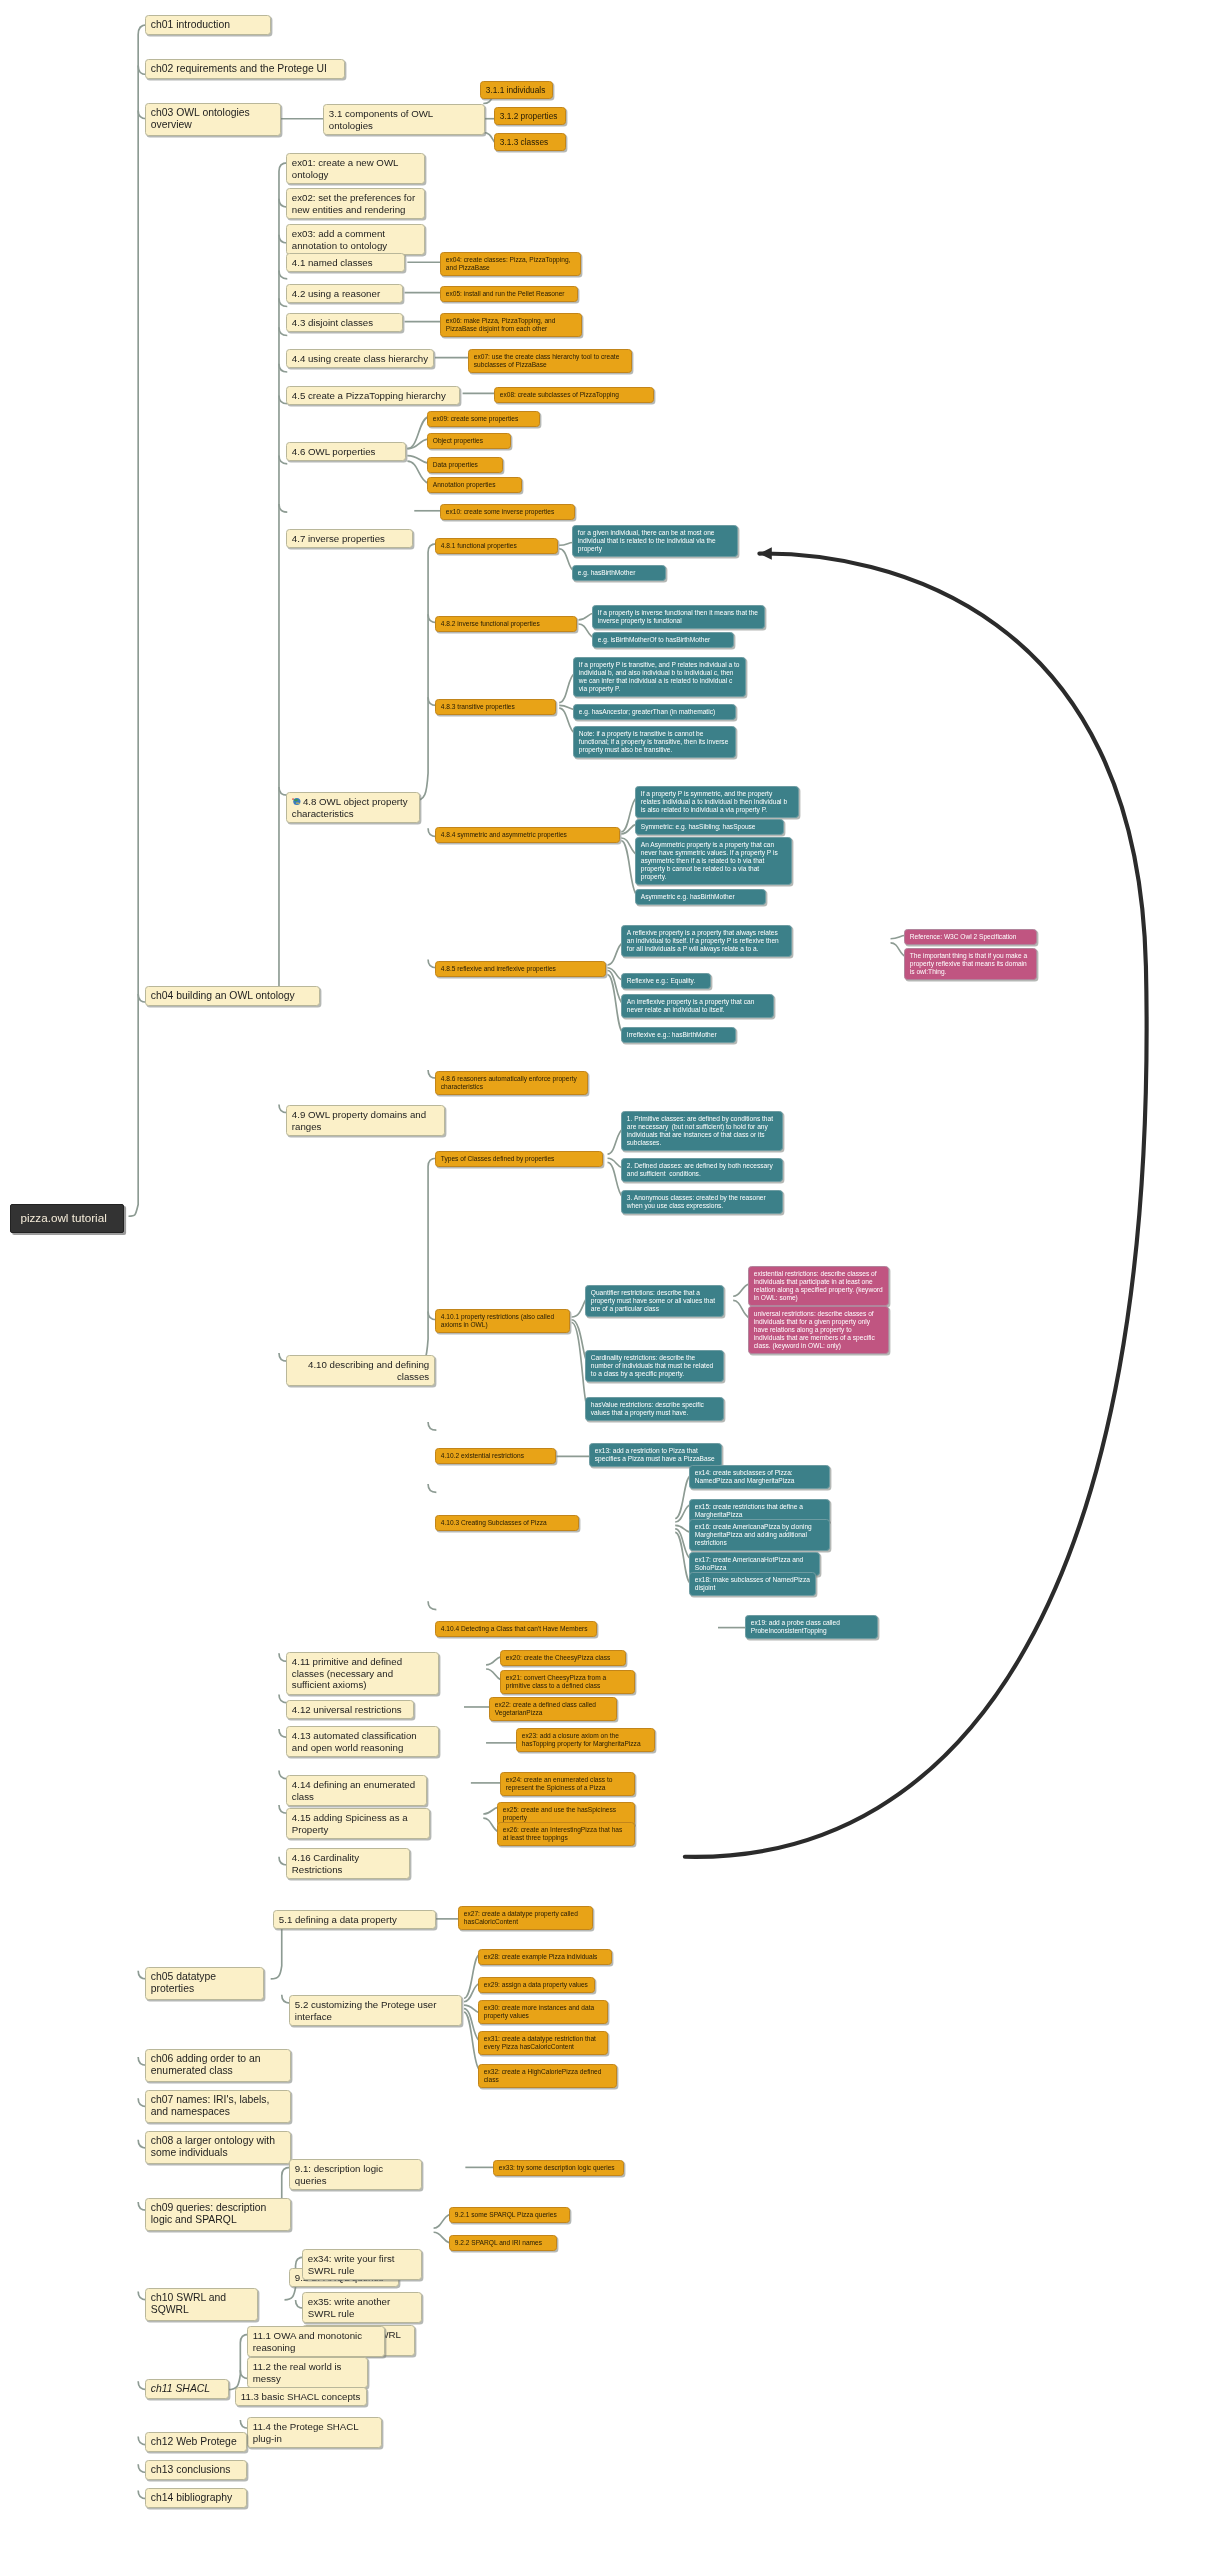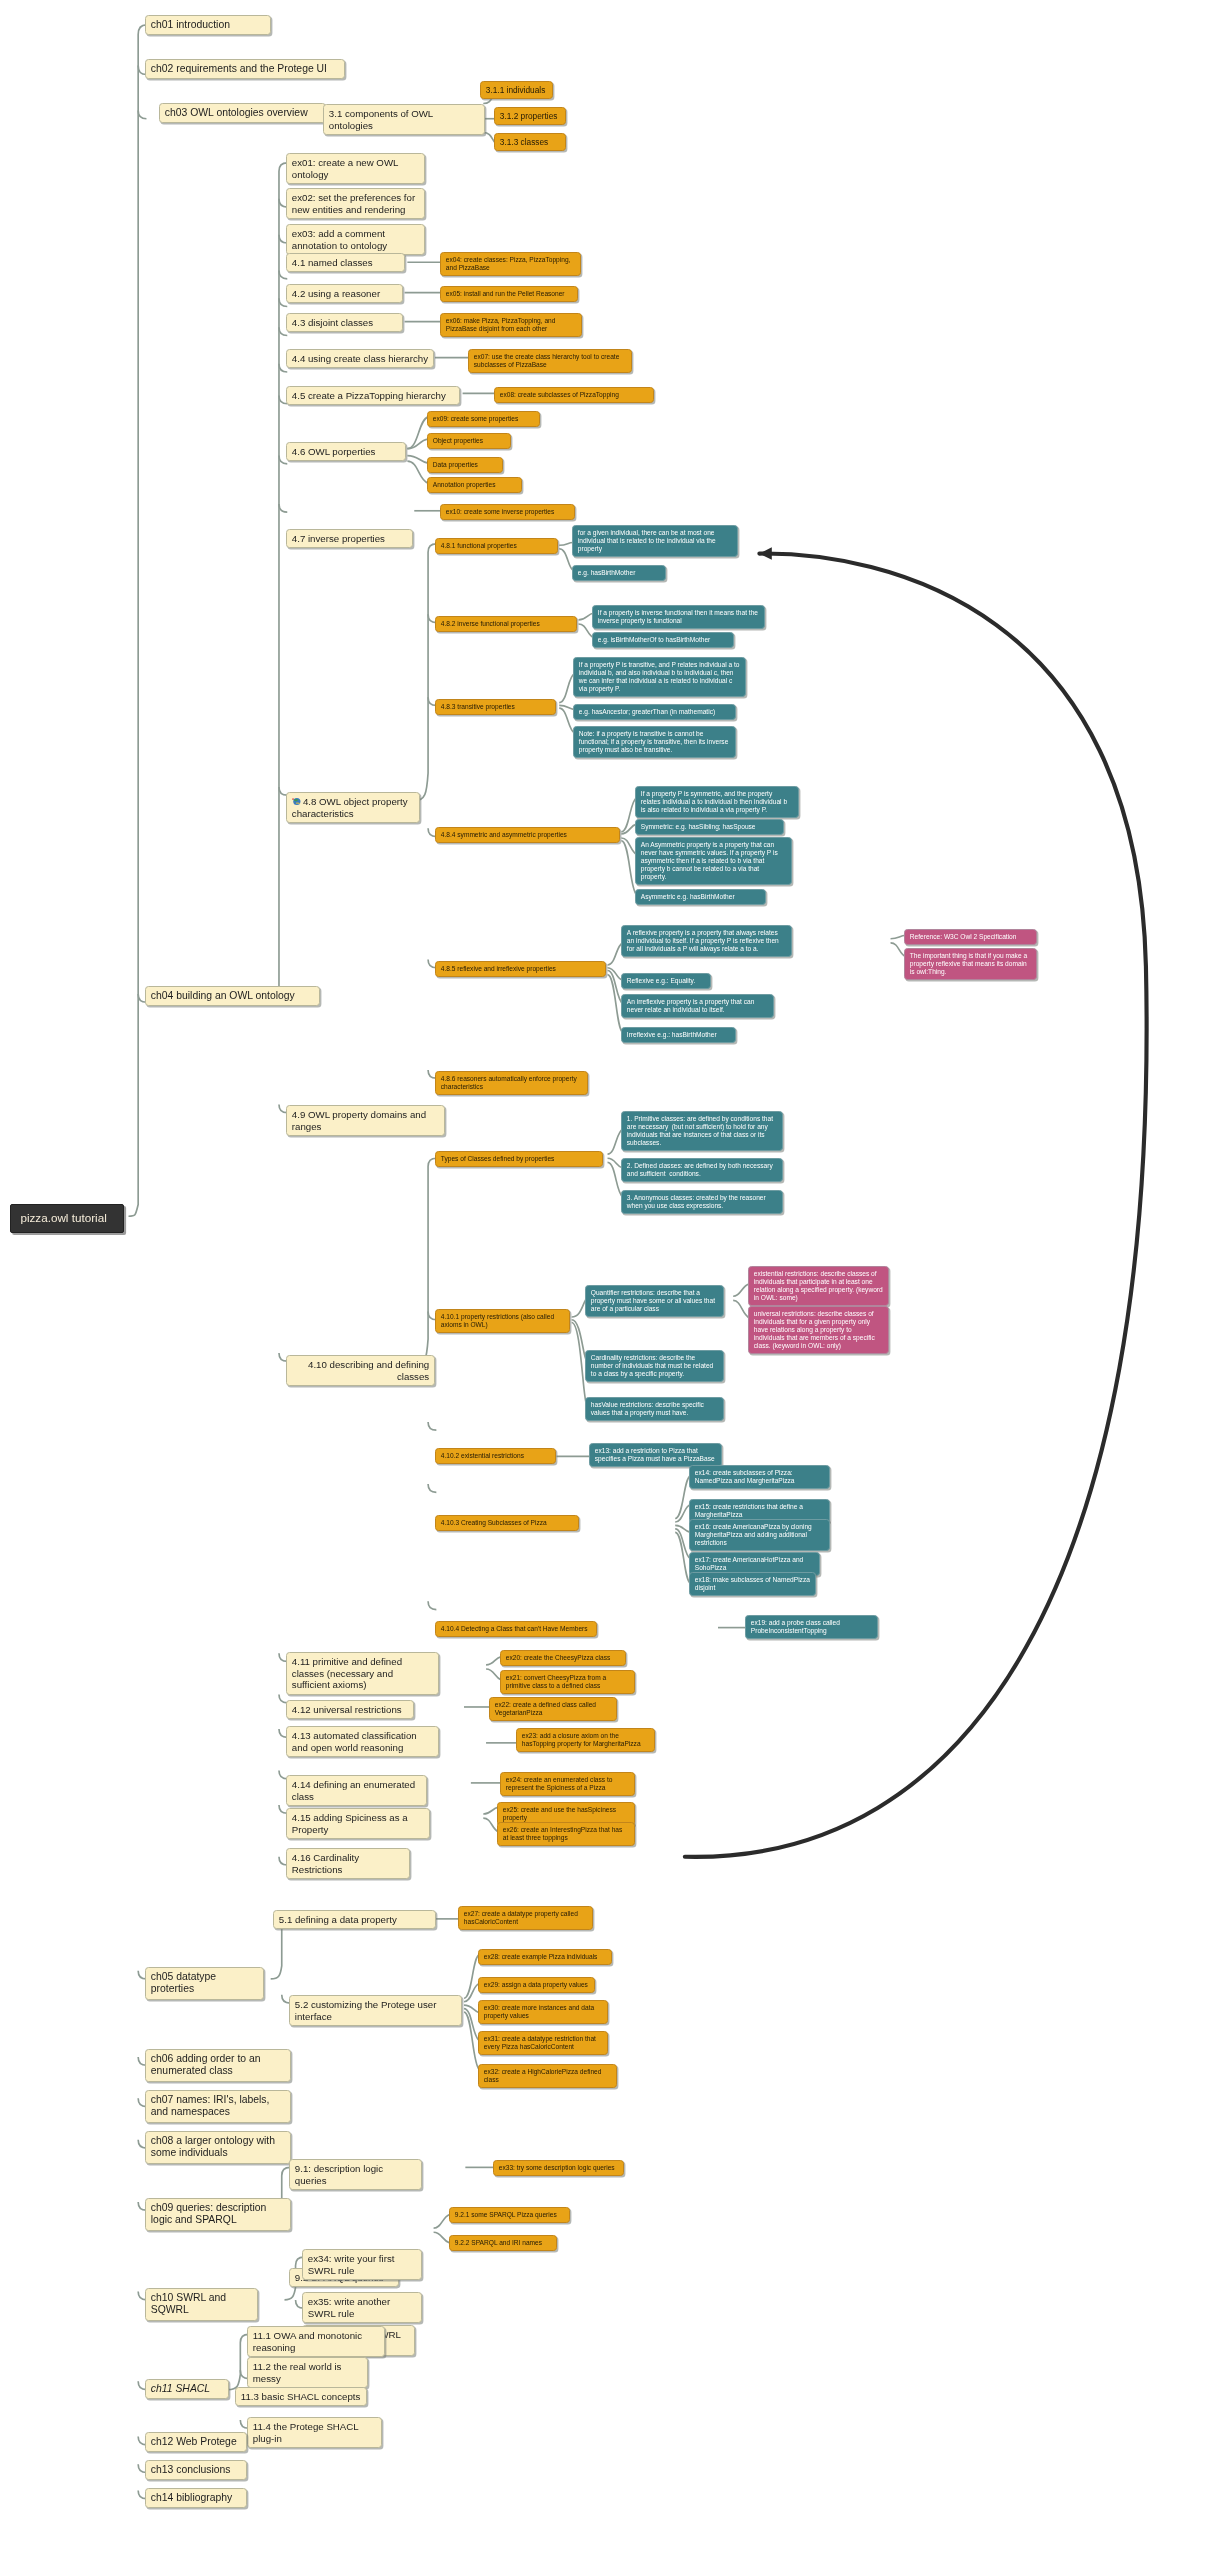--- a/index.html
+++ b/index.html
@@ -194,21 +194,21 @@
   </g>
 
   <path d="M992,2690 C1400,2700 1680,2300 1660,1400 C1648,880 1280,800 1100,802" fill="none" stroke="#2b2b2b" stroke-width="6" stroke-linecap="round"></path>
   <polygon points="1100,802 1118,793 1118,811" fill="#2b2b2b"></polygon>
 </svg>
 
 <div class="node root s-root" style="left:9.7px;top:1204px;width:114px;">pizza.owl tutorial</div>
 
 <div class="node cream s-ch" style="left:145px;top:15px;width:126px;">ch01 introduction</div>
 <div class="node cream s-ch" style="left:145px;top:59px;width:200px;">ch02 requirements and the Protege UI</div>
-<div class="node cream s-ch" style="left:159px;top:103px;width:167px;">ch03 OWL ontologies overview</div>
+<div class="node cream s-ch" style="left:145px;top:103px;width:136px;">ch03 OWL ontologies overview</div>
 
 <div class="node cream s-sec" style="left:323px;top:104px;width:162px;">3.1 components of OWL ontologies</div>
 <div class="node orange s-sub" style="left:480px;top:81px;width:73px;">3.1.1 individuals</div>
 <div class="node orange s-sub" style="left:494px;top:107px;width:72px;">3.1.2 properties</div>
 <div class="node orange s-sub" style="left:494px;top:133px;width:72px;">3.1.3 classes</div>
 
 <div class="node cream s-ch" style="left:145px;top:986px;width:175px;">ch04 building an OWL ontology</div>
 
 <div class="node cream s-sec" style="left:286px;top:153px;width:139px;">ex01: create a new OWL ontology</div>
 <div class="node cream s-sec" style="left:286px;top:188px;width:139px;">ex02: set the preferences for new entities and rendering</div>

